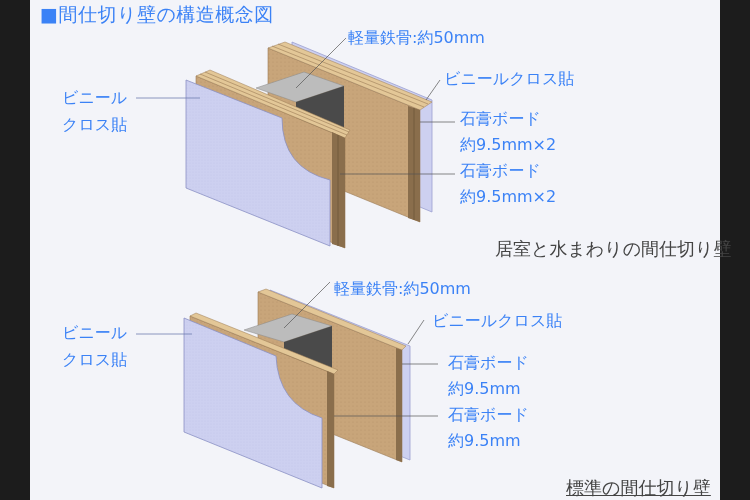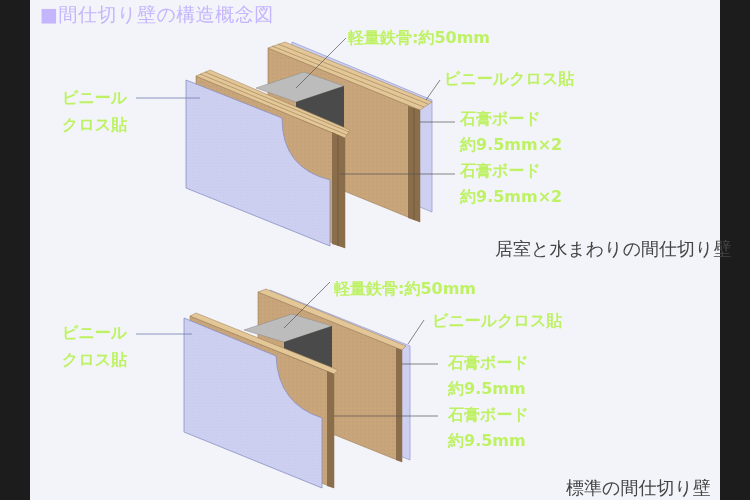--- a/index.html
+++ b/index.html
@@ -1,20 +1,20 @@
 <!DOCTYPE html>
 <html><head>
 <meta charset="utf-8">
 <style>
   html, body { margin:0; padding:0; }
   body { width:750px; height:500px; background:#1c1c1c; overflow:hidden; position:relative;
          font-family:"DejaVu Sans","Liberation Sans",sans-serif; }
   .panel { position:absolute; left:30px; top:0; width:690px; height:500px; background:#f3f4f9; }
-  .title { position:absolute; left:40px; top:2px; font-size:19px; color:#c4b5fd; letter-spacing:0.5px; white-space:nowrap; }
-  .lbl { position:absolute; font-size:16px; color:#bef264; white-space:nowrap; line-height:22px;font-weight:bold; }
+  .title { position:absolute; left:40px; top:2px; font-size:19px; color:#3b82f6; letter-spacing:0.5px; white-space:nowrap; }
+  .lbl { position:absolute; font-size:16px; color:#3b82f6; white-space:nowrap; line-height:22px; }
   .cap { position:absolute; font-size:18px; color:#444; white-space:nowrap; }
   svg.diag { position:absolute; left:0; top:0; }
 </style>
 </head>
 <body>
 
 <div class="panel"></div>
 
 <div class="title">■間仕切り壁の構造概念図</div>
 
@@ -94,13 +94,13 @@
 <div class="cap" style="left:495px;top:237px;">居室と水まわりの間仕切り壁</div>
 
 <div class="lbl" style="left:62px;top:322px;">ビニール</div>
 <div class="lbl" style="left:62px;top:349px;">クロス貼</div>
 <div class="lbl" style="left:334px;top:278px;">軽量鉄骨:約50mm</div>
 <div class="lbl" style="left:432px;top:310px;">ビニールクロス貼</div>
 <div class="lbl" style="left:448px;top:352px;">石膏ボード</div>
 <div class="lbl" style="left:448px;top:378px;">約9.5mm</div>
 <div class="lbl" style="left:448px;top:404px;">石膏ボード</div>
 <div class="lbl" style="left:448px;top:430px;">約9.5mm</div>
-<div class="cap" style="left:566px;top:476px;">標準の間仕切り壁</div>
+<div class="cap" style="left:566px;top:476px;text-decoration:underline;">標準の間仕切り壁</div>
 
 </body></html>

